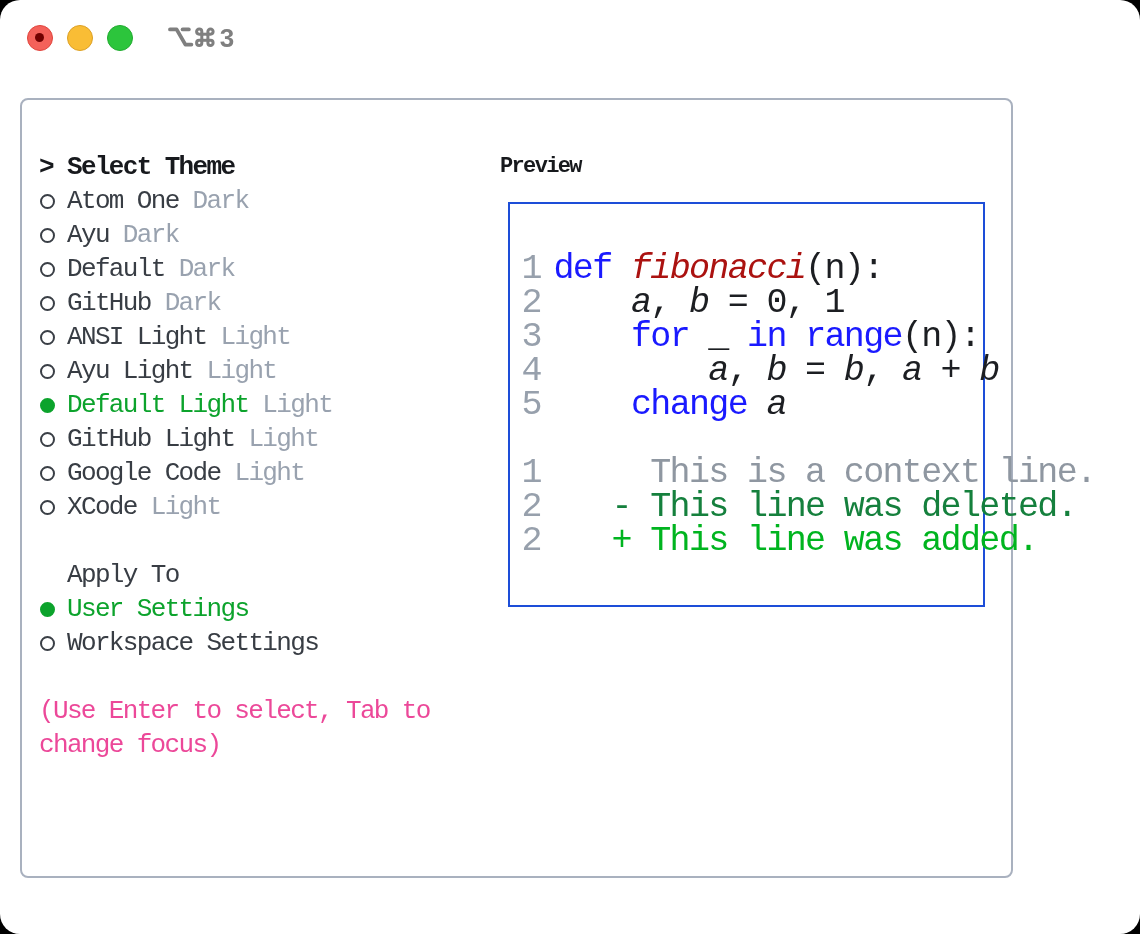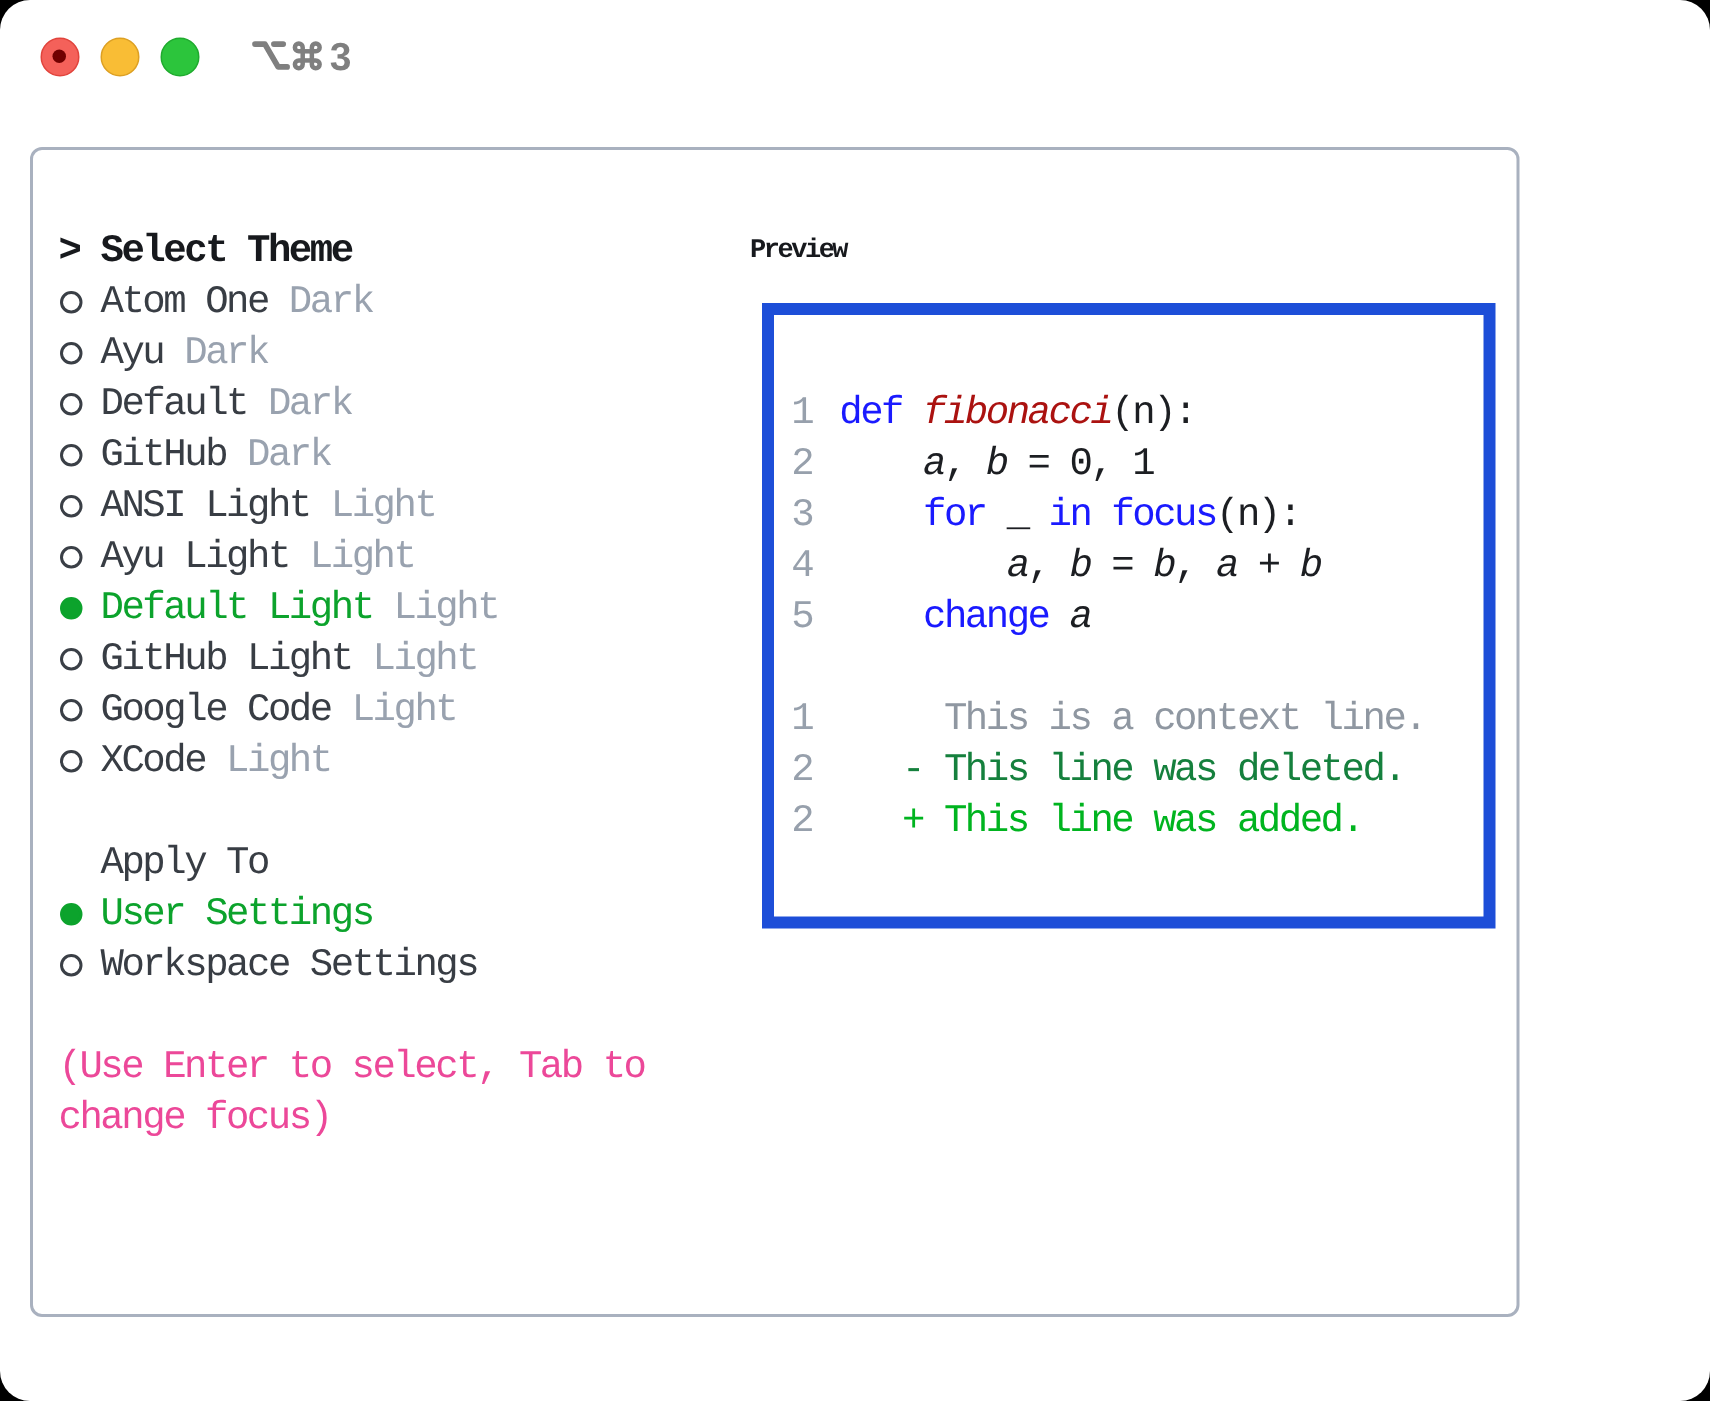--- a/index.html
+++ b/index.html
@@ -23,24 +23,24 @@
         color:#383d44}
   .left .row{position:relative;padding-left:28px;height:34px}
   .left .row .c{position:absolute;left:1px;top:9.5px;width:11px;height:11px;
                 border:2.2px solid #3a3f46;border-radius:50%}
   .left .row .c.sel{background:#0ca32c;border-color:#0ca32c}
   .hd{font-weight:bold;color:#17191d}
   .sub{color:#99a2af}
   .grn{color:#0ca32c}
   .hint{color:#ec4899}
   
-  .pvlabel{position:absolute;left:500px;top:150px;font-size:18px;letter-spacing:-1.65px;line-height:34px;
+  .pvlabel{position:absolute;left:500px;top:150px;font-size:22px;letter-spacing:-1.65px;line-height:34px;
            font-weight:bold;color:#17191d}
   .pv{position:absolute;left:508px;top:202px;width:461.5px;height:353px;
-      border:8px solid #1d4ed8;font-size:26px;letter-spacing:-1.65px;line-height:34px;white-space:pre;
+      border:2px solid #1d4ed8;font-size:35px;letter-spacing:-1.65px;line-height:34px;white-space:pre;
       padding:48px 0 0 11.5px;color:#1c1e22}
   .pv .n{display:inline-block;width:32px;color:#97a0ac}
   .kw{color:#1a1aff}
   .fn{color:#ab1210;font-style:italic}
   .it{font-style:italic}
   .del{color:#15803d}
   .add{color:#00b41f}
   .ctx{color:#8f97a1}
 </style>
 </head>
@@ -83,20 +83,20 @@
     <div class="row grn"><span class="c sel"></span>User Settings</div>
     <div class="row"><span class="c"></span>Workspace Settings</div>
     <div class="row"></div>
     <div class="hint">(Use Enter to select, Tab to<br>change focus)</div>
   </div>
 
   <div class="pvlabel">Preview</div>
 
   <div class="pv"><span class="n">1</span><span class="kw">def</span> <span class="fn">fibonacci</span>(n):
 <span class="n">2</span>    <span class="it">a</span>, <span class="it">b</span> = 0, 1
-<span class="n">3</span>    <span class="kw">for</span> _ <span class="kw">in</span> <span class="kw">focus</span>(n):
+<span class="n">3</span>    <span class="kw">for</span> _ <span class="kw">in</span> <span class="kw">range</span>(n):
 <span class="n">4</span>        <span class="it">a</span>, <span class="it">b</span> = <span class="it">b</span>, <span class="it">a</span> + <span class="it">b</span>
 <span class="n">5</span>    <span class="kw">change</span> <span class="it">a</span>
 
 <span class="n">1</span><span class="ctx">     This is a context line.</span>
 <span class="n">2</span><span class="del">   - This line was deleted.</span>
 <span class="n">2</span><span class="add">   + This line was added.</span></div>
 </div>
 
 </body></html>

